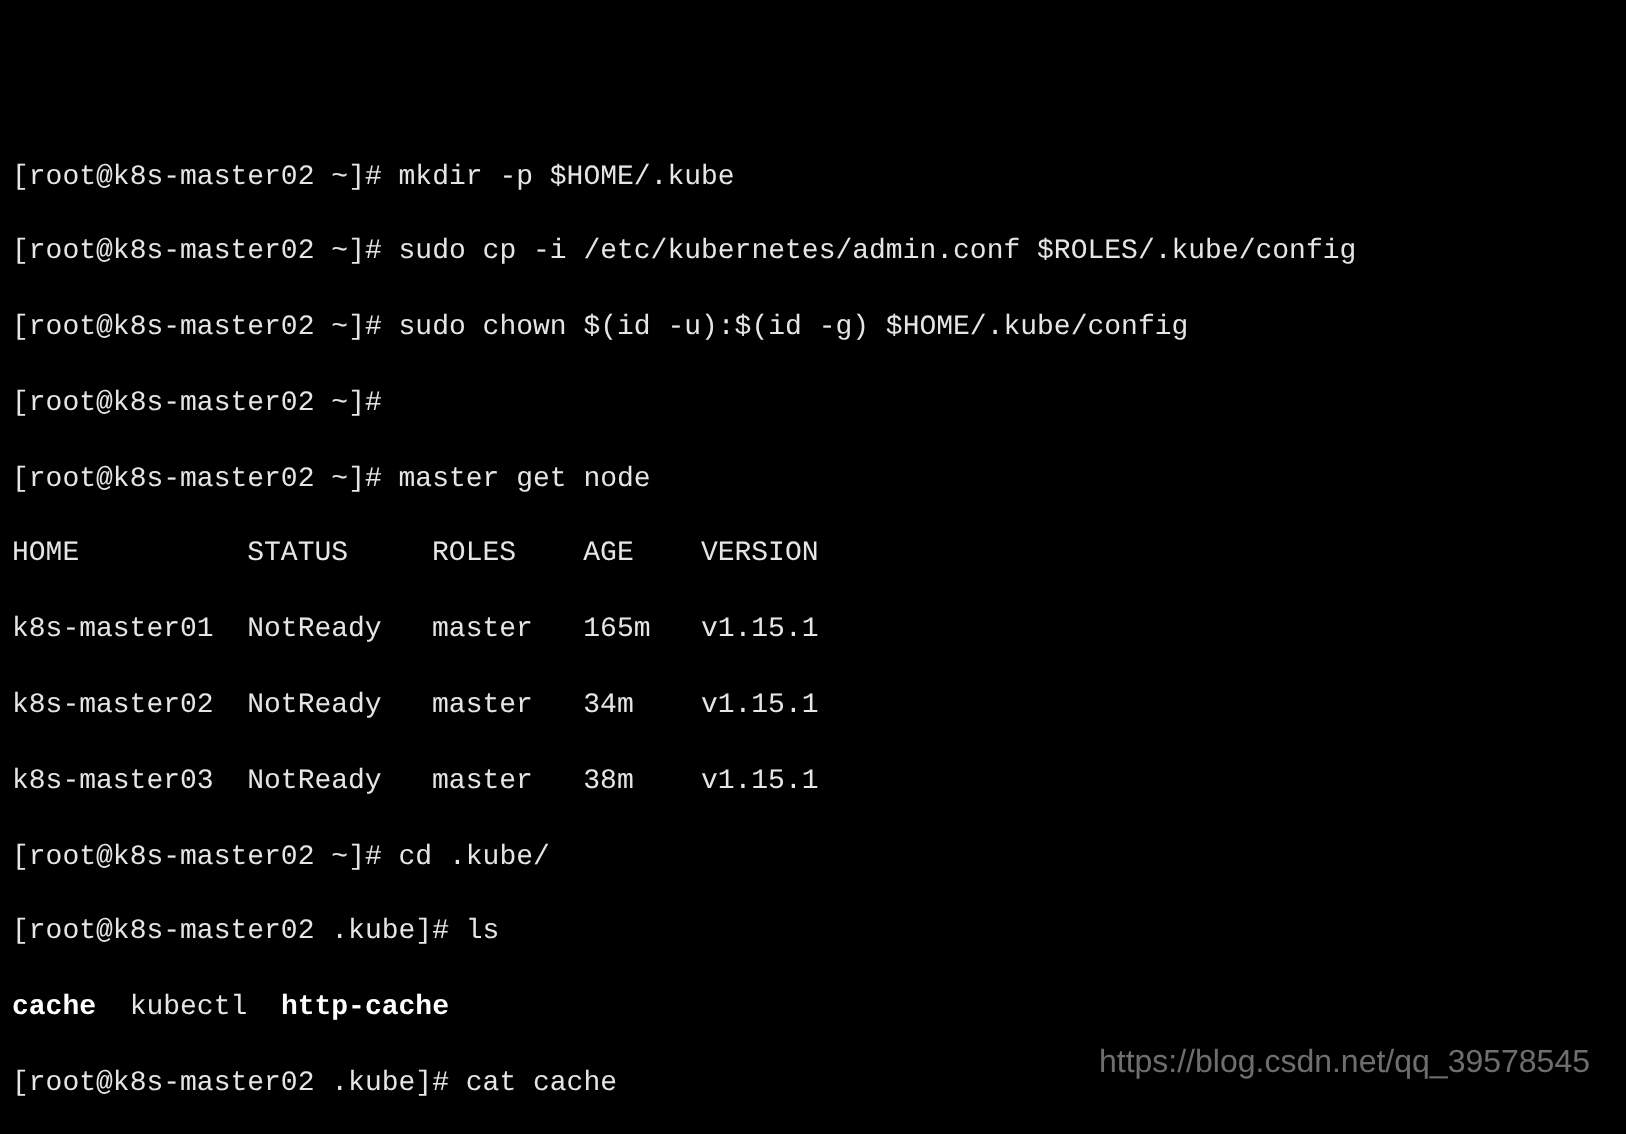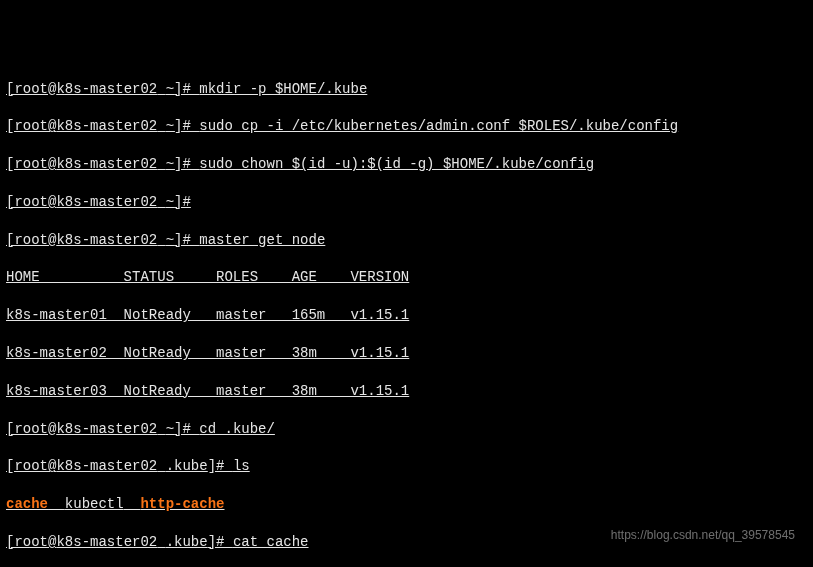--- a/index.html
+++ b/index.html
@@ -9,45 +9,45 @@
     color: #e5e5e5;
     font-family: "Consolas", "Menlo", "Courier New", monospace;
     font-size: 14px;
     line-height: 1.35;
     width: 813px;
     height: 567px;
     box-sizing: border-box;
     overflow: hidden;
     white-space: pre;
   }
-  .line { white-space: pre; text-decoration: underline; }
-  .blue { color: #f97316; font-weight: bold; }
+  .line { white-space: pre; }
+  .blue { color: #ffffff; font-weight: bold; }
   .watermark {
     position: fixed;
     right: 18px;
     bottom: 24px;
     color: rgba(200,200,200,0.55);
     font-family: Arial, sans-serif;
-    font-size: 12px;
+    font-size: 16px;
     white-space: nowrap;
   }
 </style>
 </head>
 <body>
 
 
 
 <div class="line">[root@<span>k8s-master02</span> <span>~</span>]# <span>mkdir -p $HOME/.kube</span></div>
 <div class="line">[root@<span>k8s-master02</span> <span>~</span>]# <span>sudo cp -i /etc/kubernetes/admin.conf $ROLES/.kube/config</span></div>
 <div class="line">[root@<span>k8s-master02</span> <span>~</span>]# <span>sudo chown $(id -u):$(id -g) $HOME/.kube/config</span></div>
 <div class="line">[root@<span>k8s-master02</span> <span>~</span>]#<span></span></div>
 <div class="line">[root@<span>k8s-master02</span> <span>~</span>]# <span>master get node</span></div>
 <div class="line">HOME          STATUS     ROLES    AGE    VERSION</div>
 <div class="line">k8s-master01  NotReady   master   165m   v1.15.1</div>
-<div class="line">k8s-master02  NotReady   master   38m    v1.15.1</div>
+<div class="line">k8s-master02  NotReady   master   34m    v1.15.1</div>
 <div class="line">k8s-master03  NotReady   master   38m    v1.15.1</div>
 <div class="line">[root@<span>k8s-master02</span> <span>~</span>]# <span>cd .kube/</span></div>
 <div class="line">[root@<span>k8s-master02</span> <span>.kube</span>]# <span>ls</span></div>
 <div class="line"><span class="blue">cache</span>  <span>kubectl</span>  <span class="blue">http-cache</span></div>
 <div class="line">[root@<span>k8s-master02</span> <span>.kube</span>]# <span>cat cache</span></div>
 
 
 
 
 

